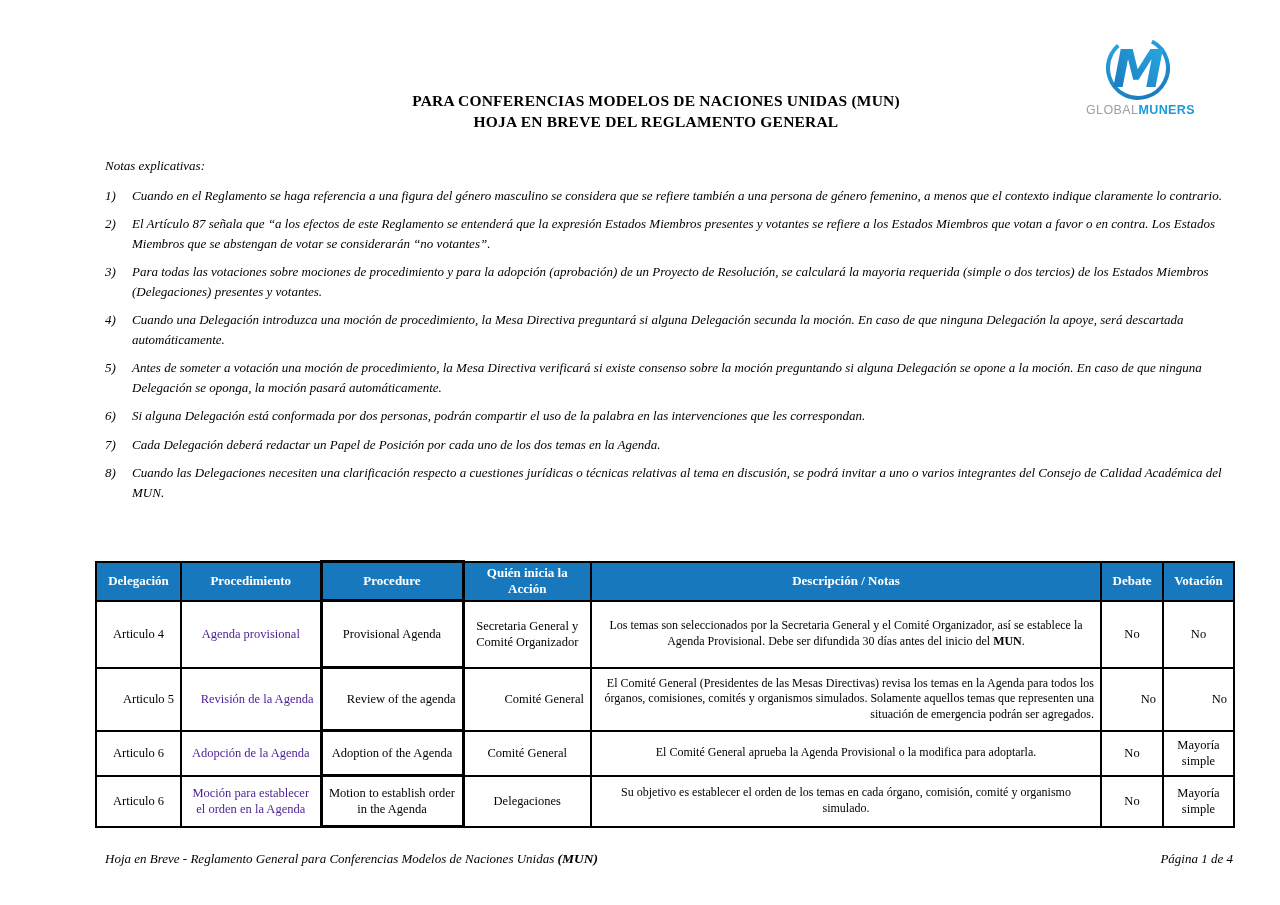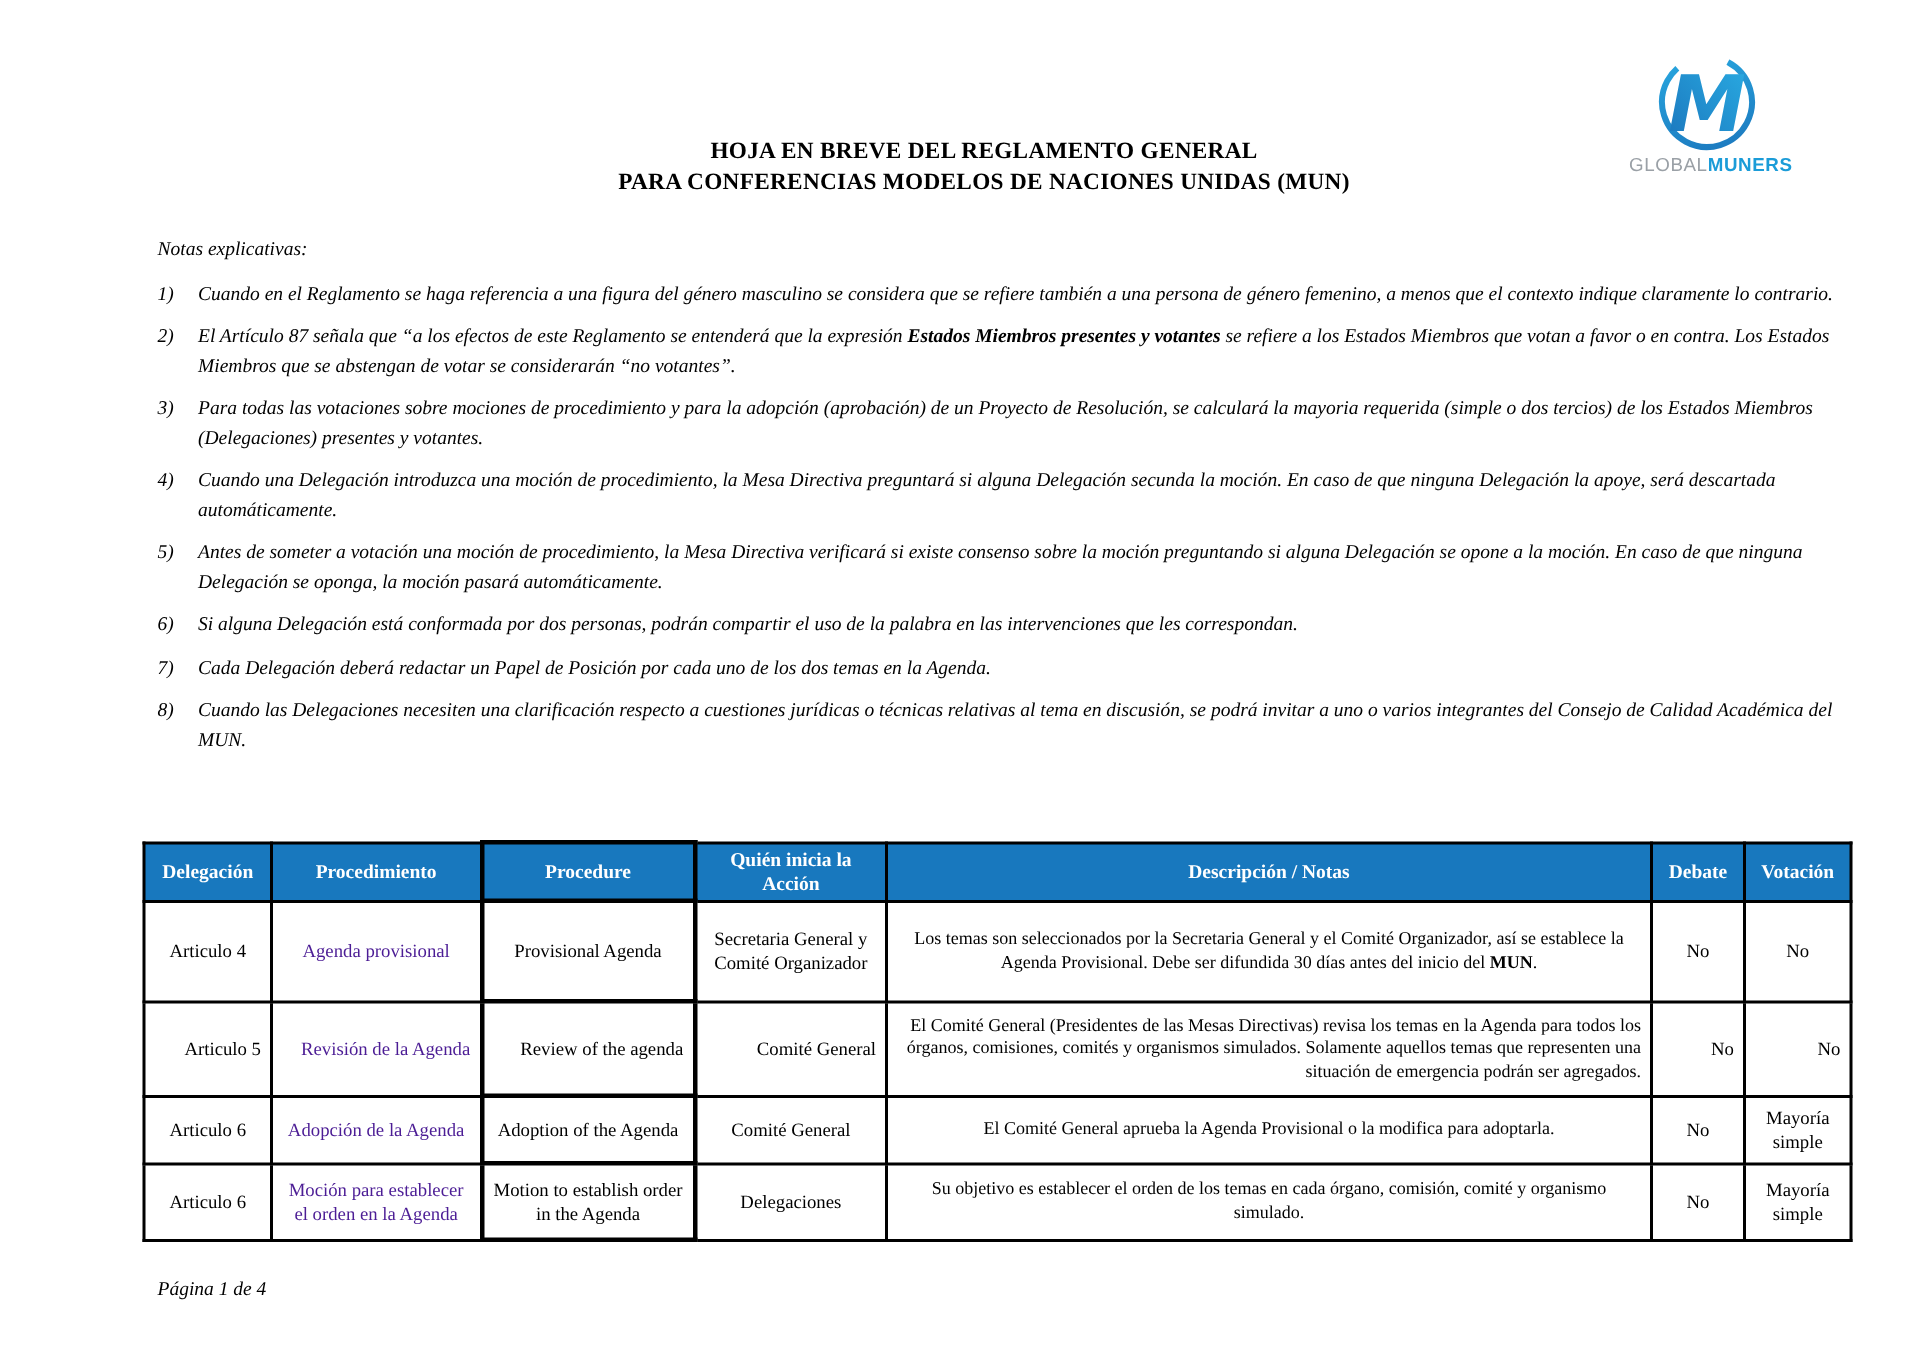--- a/index.html
+++ b/index.html
@@ -18,21 +18,21 @@
   .logo svg{display:block;margin:0 auto;}
   .logo-text{font-family:"Liberation Sans",sans-serif;font-size:12.5px;letter-spacing:0.4px;margin-top:1px;white-space:nowrap;}
   .logo-gray{color:#9aa0a6;}
   .logo-blue{color:#1b9cd8;font-weight:bold;}
   
   .notes{position:absolute;left:105px;top:156px;width:1126px;font-style:italic;font-size:13px;line-height:1.5;}
   .notes-heading{margin-bottom:10px;}
   .note{display:flex;margin-bottom:9px;}
   .note-num{flex:0 0 27px;}
   .note-text{flex:1;}
-  .note-text b{font-weight:bold;}
+  .note-text b{font-weight:normal;}
   
   .table-wrap{position:absolute;left:95px;top:560px;width:1138px;}
   table{border-collapse:collapse;table-layout:fixed;width:1138px;}
   th{
     background:#1878BE;color:#fff;font-weight:bold;font-size:13px;
     border:2px solid #000;padding:2px 3px;height:32px;line-height:1.2;
     text-align:center;vertical-align:middle;
   }
   td{
     border:2px solid #000;padding:3px 6px;font-size:12.5px;line-height:1.3;
@@ -51,22 +51,22 @@
     position:absolute;left:105px;right:47px;top:851px;
     display:flex;justify-content:space-between;
     font-style:italic;font-size:13px;
   }
   .footer b{font-weight:bold;font-size:13.5px;}
 </style>
 </head>
 <body>
 
 <div class="title">
+  <div>PARA CONFERENCIAS MODELOS DE NACIONES UNIDAS (MUN)</div>
   <div>HOJA EN BREVE DEL REGLAMENTO GENERAL</div>
-  <div>PARA CONFERENCIAS MODELOS DE NACIONES UNIDAS (MUN)</div>
 </div>
 
 <div class="logo">
   <svg width="88" height="68" viewBox="0 0 88 68" aria-hidden="true">
     <defs>
       <linearGradient id="lg" x1="0" y1="1" x2="1" y2="0">
         <stop offset="0" stop-color="#1B75BC"></stop>
         <stop offset="1" stop-color="#29ABE2"></stop>
       </linearGradient>
     </defs>
@@ -177,14 +177,15 @@
         <td>Delegaciones</td>
         <td class="desc">Su objetivo es establecer el orden de los temas en cada órgano, comisión, comité y organismo simulado.</td>
         <td>No</td>
         <td>Mayoría simple</td>
       </tr>
     </tbody>
   </table>
 </div>
 
 <div class="footer">
+  <div><span>Hoja en Breve - Reglamento General para Conferencias Modelos de Naciones Unidas </span><b>(MUN)</b></div>
   <div>Página 1 de 4</div>
 </div>
 
 </body></html>

